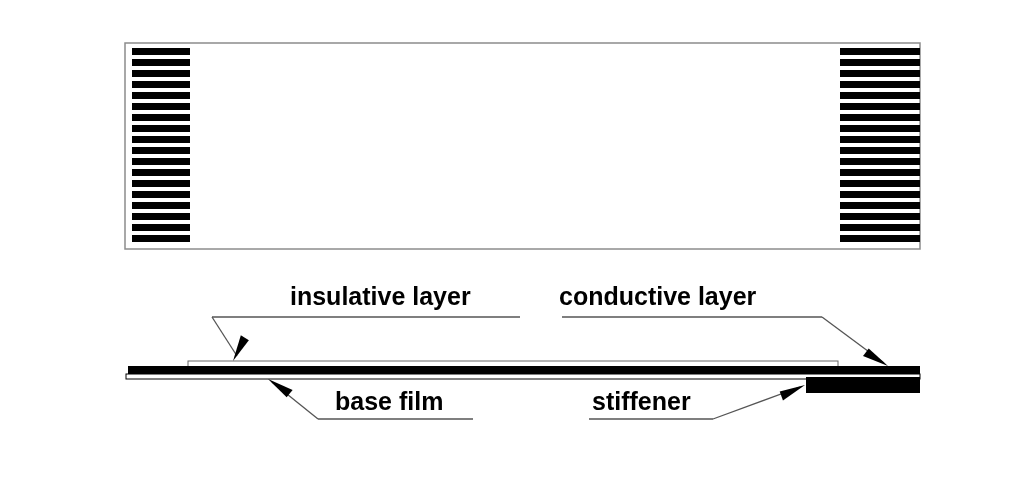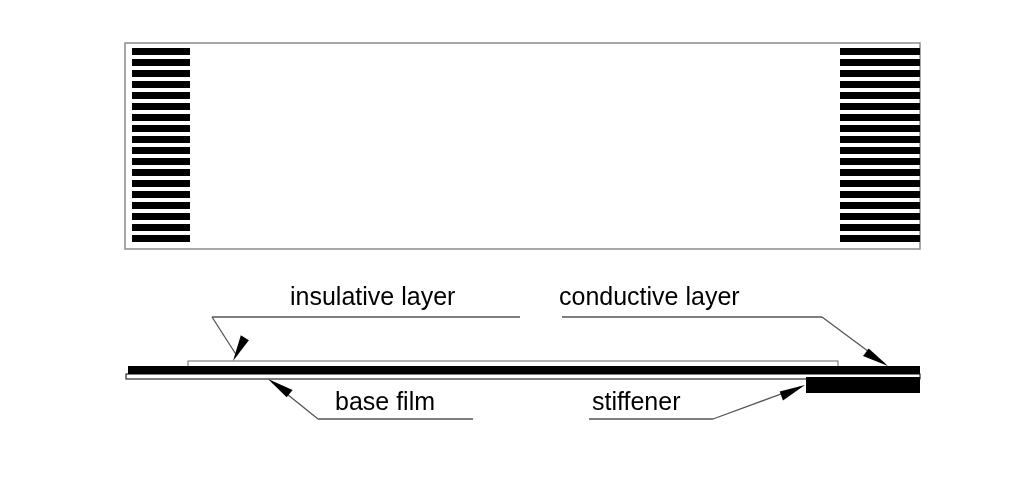--- a/index.html
+++ b/index.html
@@ -3,21 +3,21 @@
 <meta charset="utf-8">
 <style>
   html,body{margin:0;padding:0;}
   body{
     width:1035px;height:489px;
     background:#ffffff;
     font-family:"Liberation Sans", sans-serif;
     overflow:hidden;
     position:relative;
   }
-  #stage{position:absolute;left:0;top:0;width:1035px;height:489px;}
+  #stage{position:absolute;left:0;top:0;width:1035px;height:489px;font-weight:bold;}
   svg#diagram{position:absolute;left:0;top:0;width:1035px;height:489px;display:block;}
   .lbl{
     font-family:"Liberation Sans", sans-serif;
     font-size:25px;
     fill:#000000;
     dominant-baseline:alphabetic;
   }
 </style>
 </head>
 <body>

